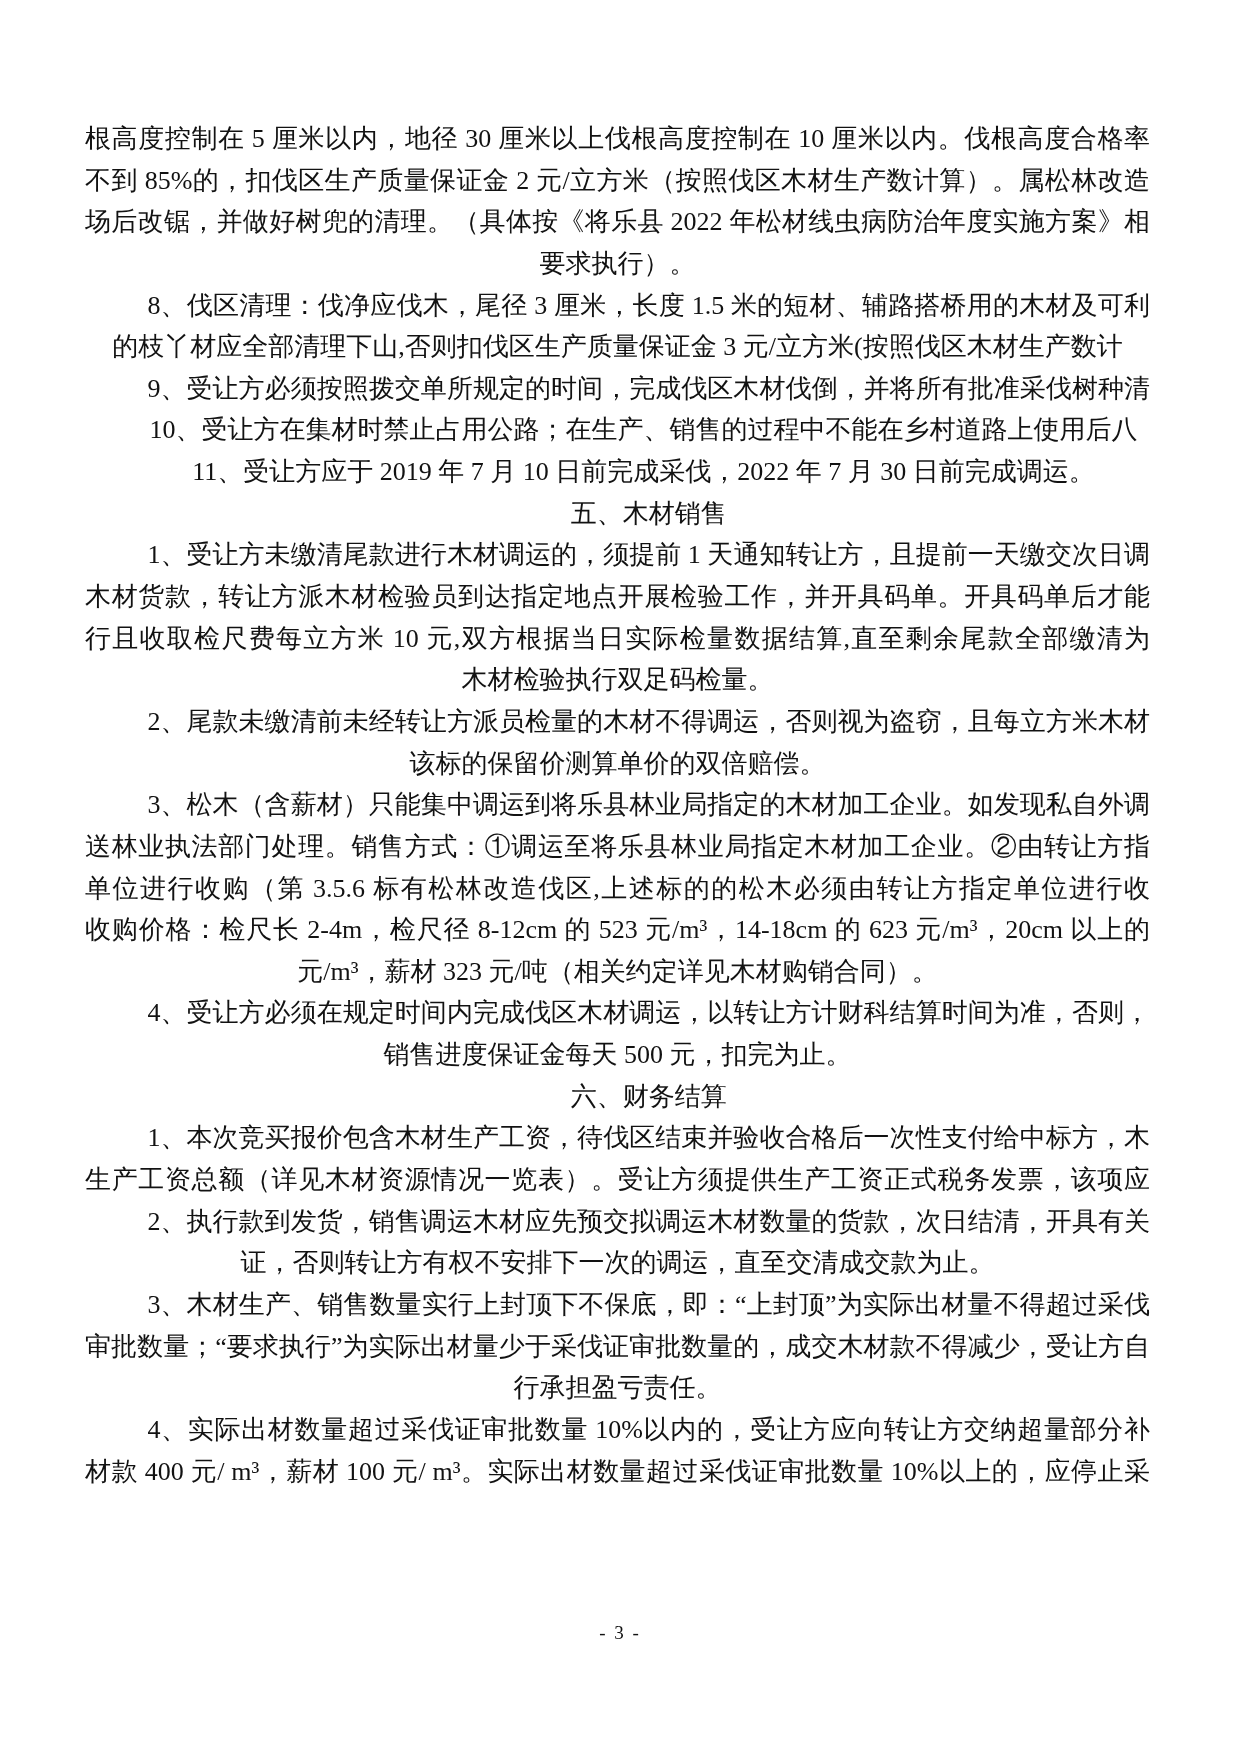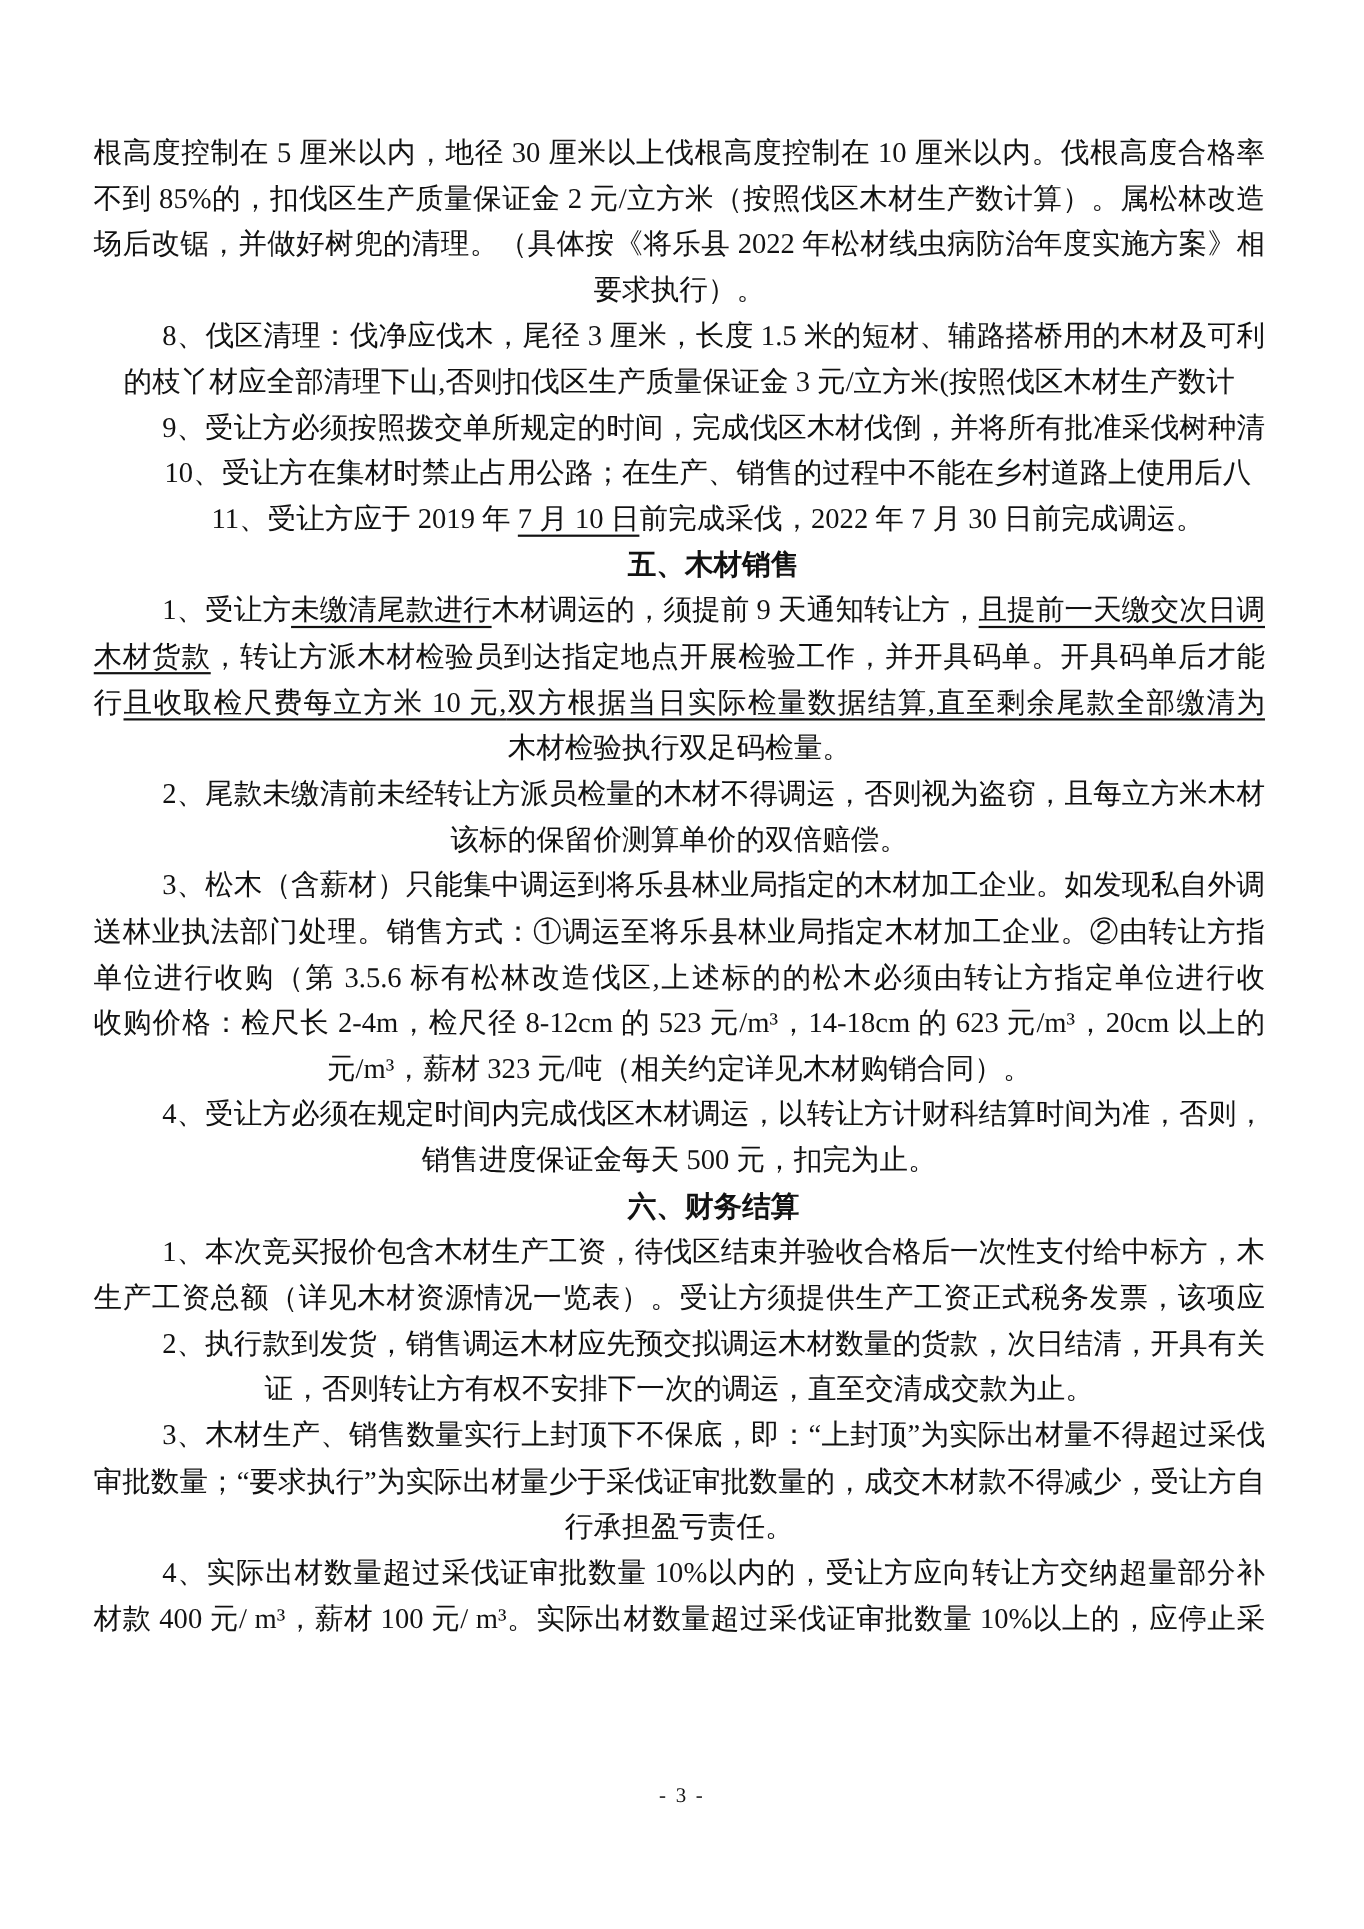--- a/index.html
+++ b/index.html
@@ -31,23 +31,22 @@
     white-space: pre-wrap;
     overflow: hidden;
     text-align: center;
   }
   p.line.fill {
     text-align: justify;
     text-align-last: justify;
   }
   p.line.ind2   { text-indent: 2em; }
   p.line.ind24  { text-indent: 2.4em; }
-  p.line.bold   { font-weight: bold; }
+  p.line.bold   { font-weight: normal; }
   span.u {
-    text-decoration: underline;
     text-underline-offset: 6px;
     text-decoration-thickness: 1.5px;
   }
   .footer {
     position: absolute;
     left: 0;
     top: 1622px;
     width: 1240px;
     text-align: center;
     font-size: 19px;
@@ -63,21 +62,21 @@
       <p class="line fill"><span>根高度控制在 5 厘米以内，地径 30 厘米以上伐根高度控制在 10 厘米以内。伐根高度合格率达</span></p>
       <p class="line fill"><span>不到 85%的，扣伐区生产质量保证金 2 元/立方米（按照伐区木材生产数计算）。属松林改造或</span></p>
       <p class="line fill"><span>场后改锯，并做好树兜的清理。（具体按《将乐县 2022 年松材线虫病防治年度实施方案》相关</span></p>
       <p class="line"><span>要求执行）。</span></p>
       <p class="line ind24 fill"><span>8、伐区清理：伐净应伐木，尾径 3 厘米，长度 1.5 米的短材、辅路搭桥用的木材及可利用</span></p>
       <p class="line"><span>的枝丫材应全部清理下山,否则扣伐区生产质量保证金 3 元/立方米(按照伐区木材生产数计算)。</span></p>
       <p class="line ind24 fill"><span>9、受让方必须按照拨交单所规定的时间，完成伐区木材伐倒，并将所有批准采伐树种清理</span></p>
       <p class="line ind2"><span>10、受让方在集材时禁止占用公路；在生产、销售的过程中不能在乡村道路上使用后八轮。</span></p>
       <p class="line ind2"><span>11、受让方应于 2019 年 </span><span class="u">7 月 10 日</span><span>前完成采伐，2022 年 7 月 30 日前完成调运。</span></p>
       <p class="line ind24 bold"><span>五、木材销售</span></p>
-      <p class="line ind24 fill"><span>1、受让方</span><span class="u">未缴清尾款进行</span><span>木材调运的，须提前 9 天通知转让方，</span><span class="u">且提前一天缴交次日调运</span></p>
+      <p class="line ind24 fill"><span>1、受让方</span><span class="u">未缴清尾款进行</span><span>木材调运的，须提前 1 天通知转让方，</span><span class="u">且提前一天缴交次日调运</span></p>
       <p class="line fill"><span class="u">木材货款</span><span>，转让方派木材检验员到达指定地点开展检验工作，并开具码单。开具码单后才能放</span></p>
       <p class="line fill"><span>行</span><span class="u">且收取检尺费每立方米 10 元,</span><span class="u">双方根据当日实际检量数据结算,直至剩余尾款全部缴清为止。</span></p>
       <p class="line"><span>木材检验执行双足码检量。</span></p>
       <p class="line ind24 fill"><span>2、尾款未缴清前未经转让方派员检量的木材不得调运，否则视为盗窃，且每立方米木材按</span></p>
       <p class="line"><span>该标的保留价测算单价的双倍赔偿。</span></p>
       <p class="line ind24 fill"><span>3、松木（含薪材）只能集中调运到将乐县林业局指定的木材加工企业。如发现私自外调移</span></p>
       <p class="line fill"><span>送林业执法部门处理。销售方式：①调运至将乐县林业局指定木材加工企业。②由转让方指定</span></p>
       <p class="line fill"><span>单位进行收购（第 3.5.6 标有松林改造伐区,上述标的的松木必须由转让方指定单位进行收购），</span></p>
       <p class="line fill"><span>收购价格：检尺长 2-4m，检尺径 8-12cm 的 523 元/m³，14-18cm 的 623 元/m³，20cm 以上的 723</span></p>
       <p class="line"><span>元/m³，薪材 323 元/吨（相关约定详见木材购销合同）。</span></p>

